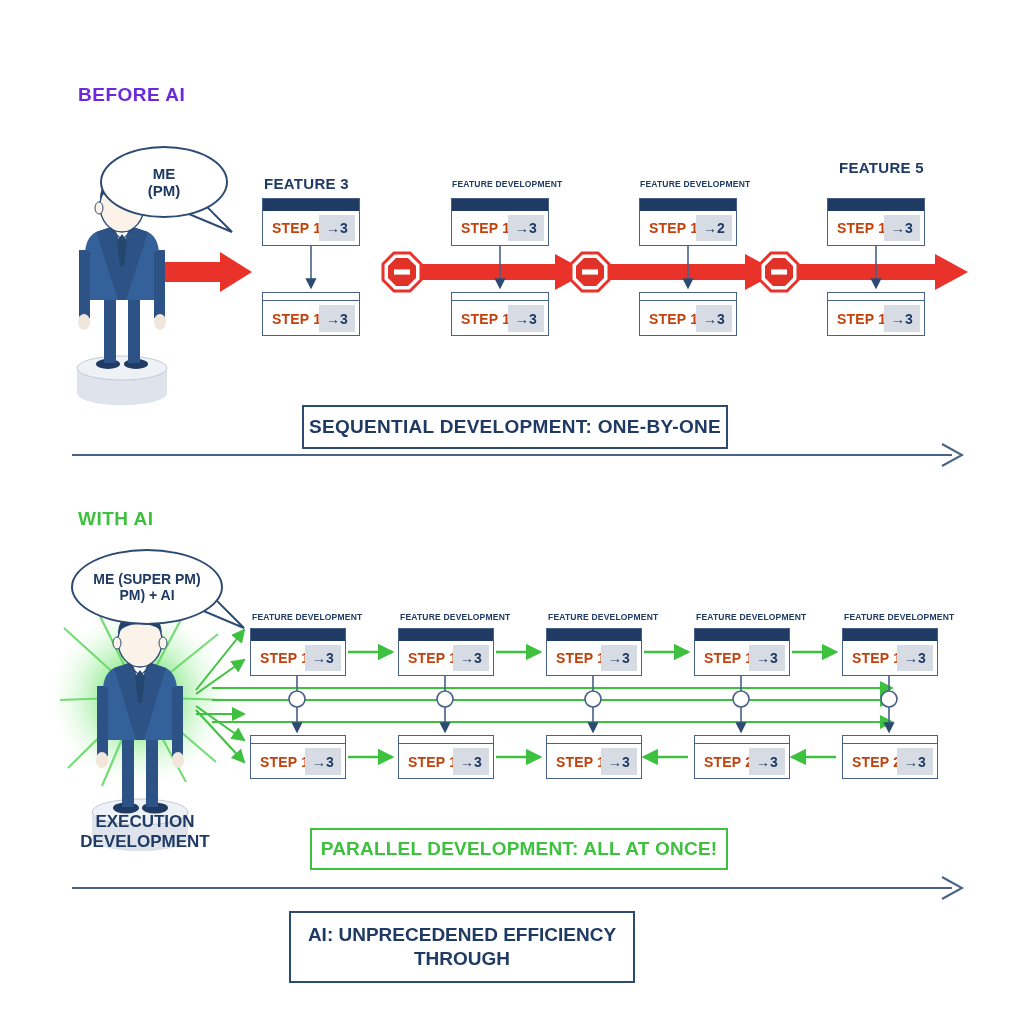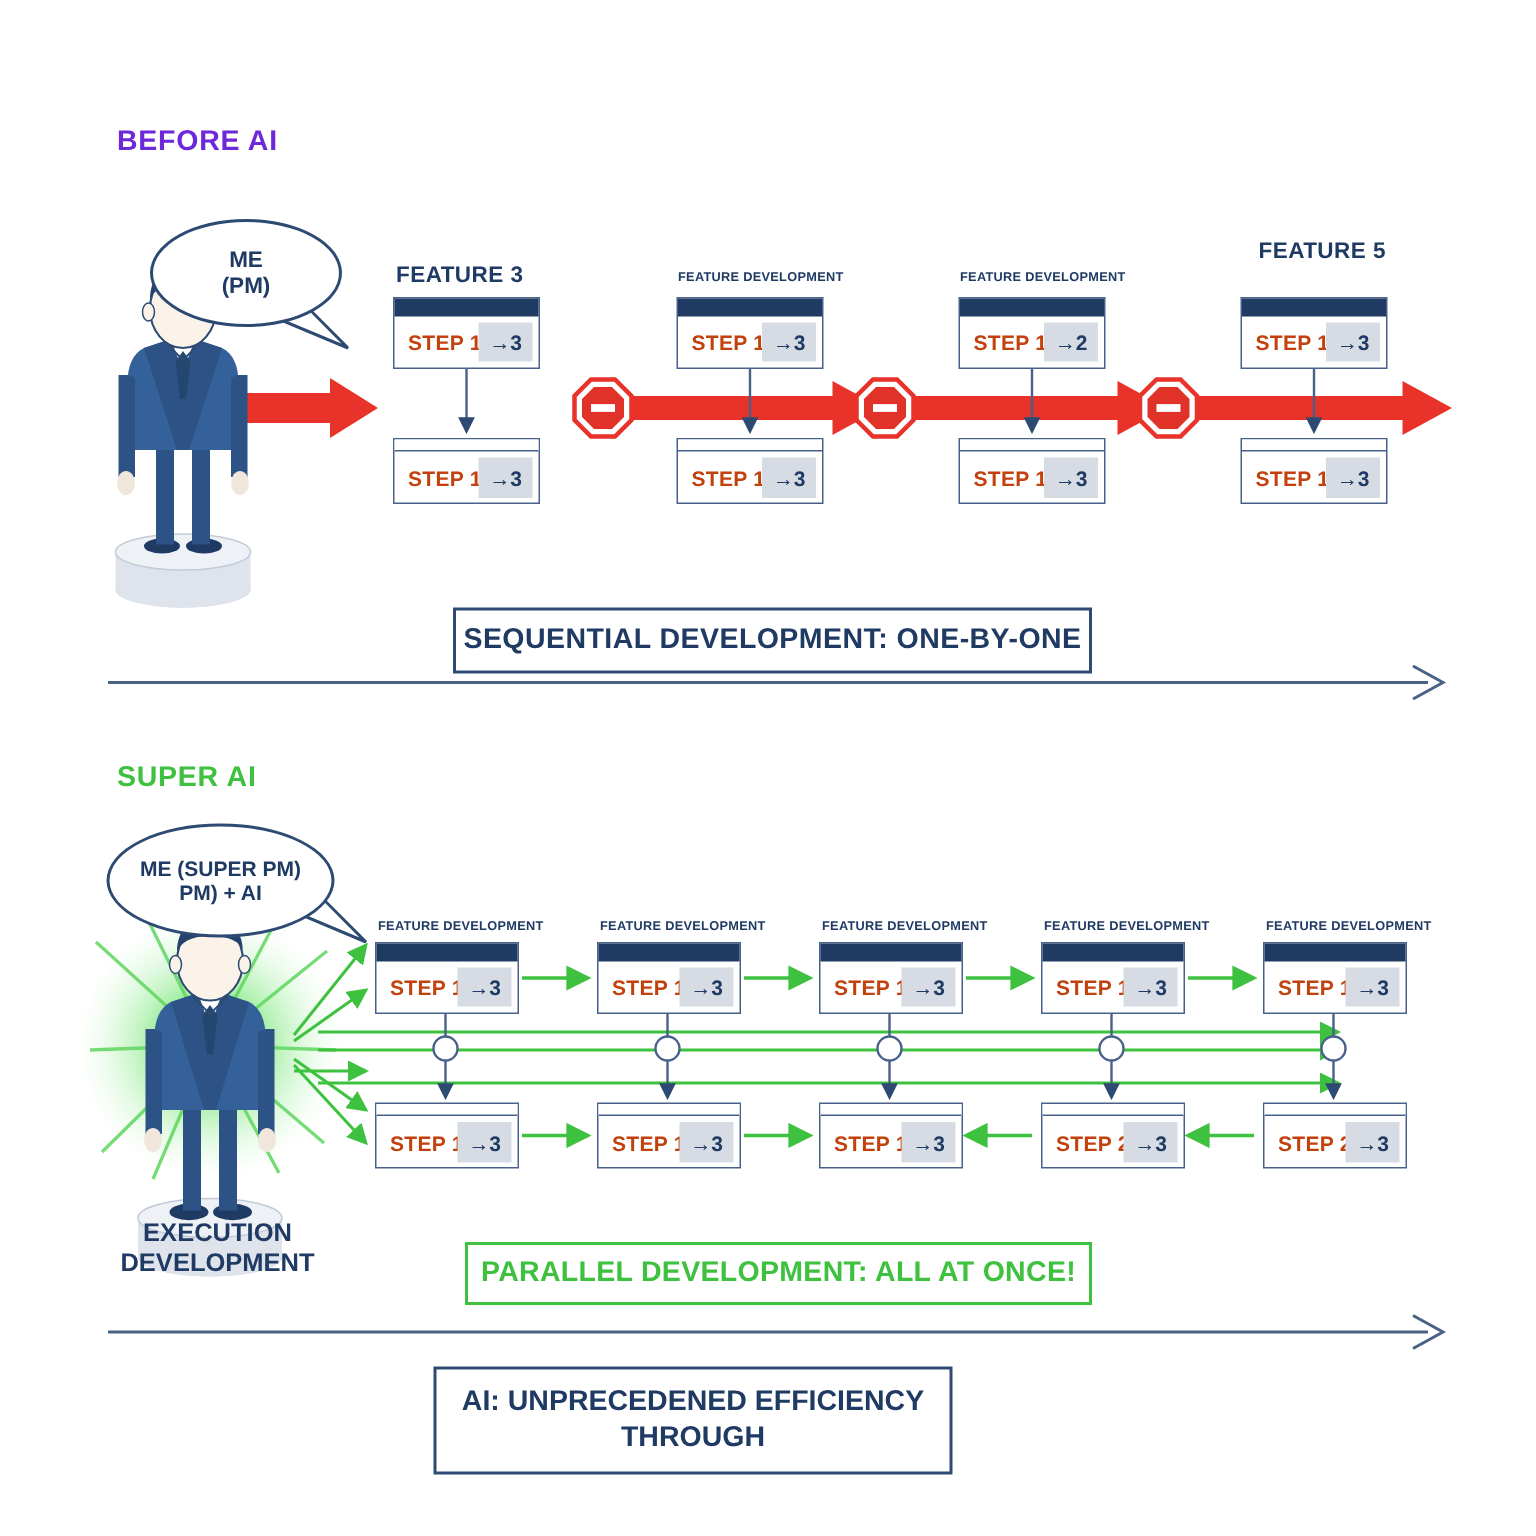--- a/index.html
+++ b/index.html
@@ -387,21 +387,21 @@
   <div class="card" style="left:827px; top:292px; width:98px; height:44px;">
     <div class="card-bar thin"></div>
     <div class="card-body thin">
       <span class="card-step">STEP 1</span>
       <span class="card-badge">→3</span>
     </div>
   </div>
 
   <div class="banner banner-navy" style="left:302px; top:389px; width:426px; height:44px; font-size:19px; letter-spacing:0.3px;margin-top:16px;">SEQUENTIAL DEVELOPMENT: ONE-BY-ONE</div>
 
-  <div class="abs section-title title-with" style="left:78px; top:508px;">SUPER AI</div>
+  <div class="abs section-title title-with" style="left:78px; top:508px;">WITH AI</div>
 
   <div class="bubble abs" style="left:71px; top:549px; width:148px; height:72px; font-size:14px;">
     <span class="bubble-line">ME (SUPER PM)</span>
     <span class="bubble-line">PM) + AI</span>
   </div>
 
   <div class="side-label" style="left:60px; top:812px; width:170px;">
     <div>EXECUTION</div>
     <div>DEVELOPMENT</div>
   </div>

